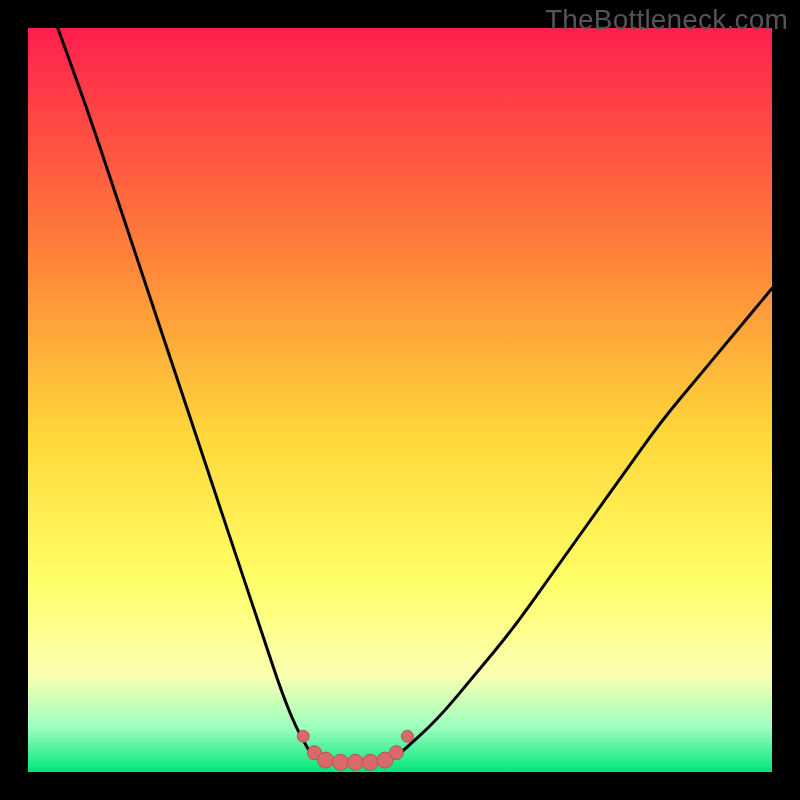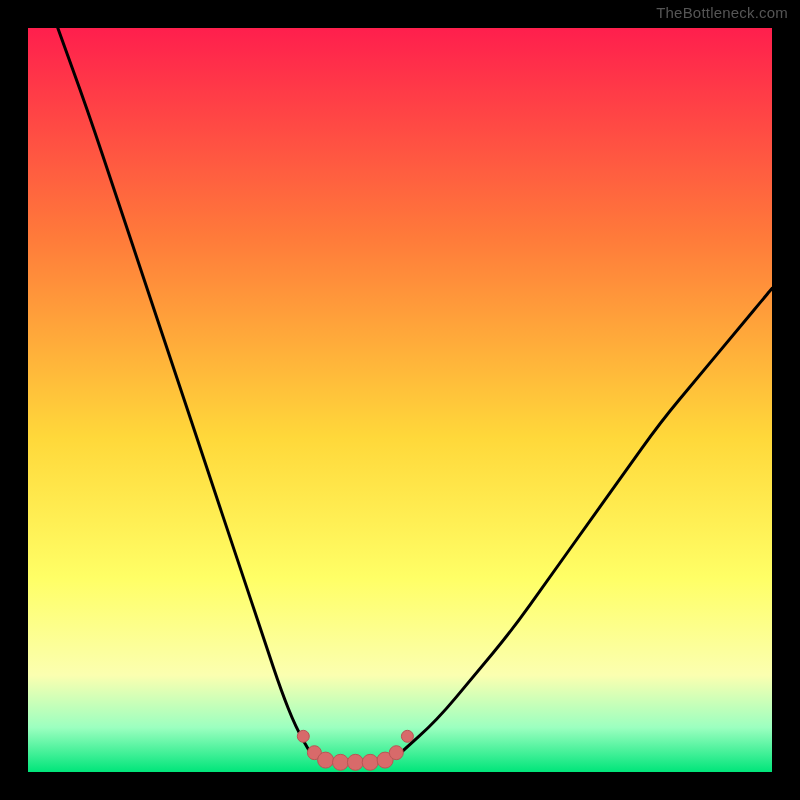--- a/index.html
+++ b/index.html
@@ -39,21 +39,21 @@
     left: 0;
     top: 0;
     width: 744px;
     height: 744px;
   }
   .watermark {
     position: absolute;
     top: 4px;
     right: 12px;
     color: #555;
-    font-size: 15px;
+    font-size: 28px;
     font-weight: 500;
     letter-spacing: 0.2px;
   }
 </style>
 </head>
 <body>
 
 <div class="frame">
 
   <div class="plot">

